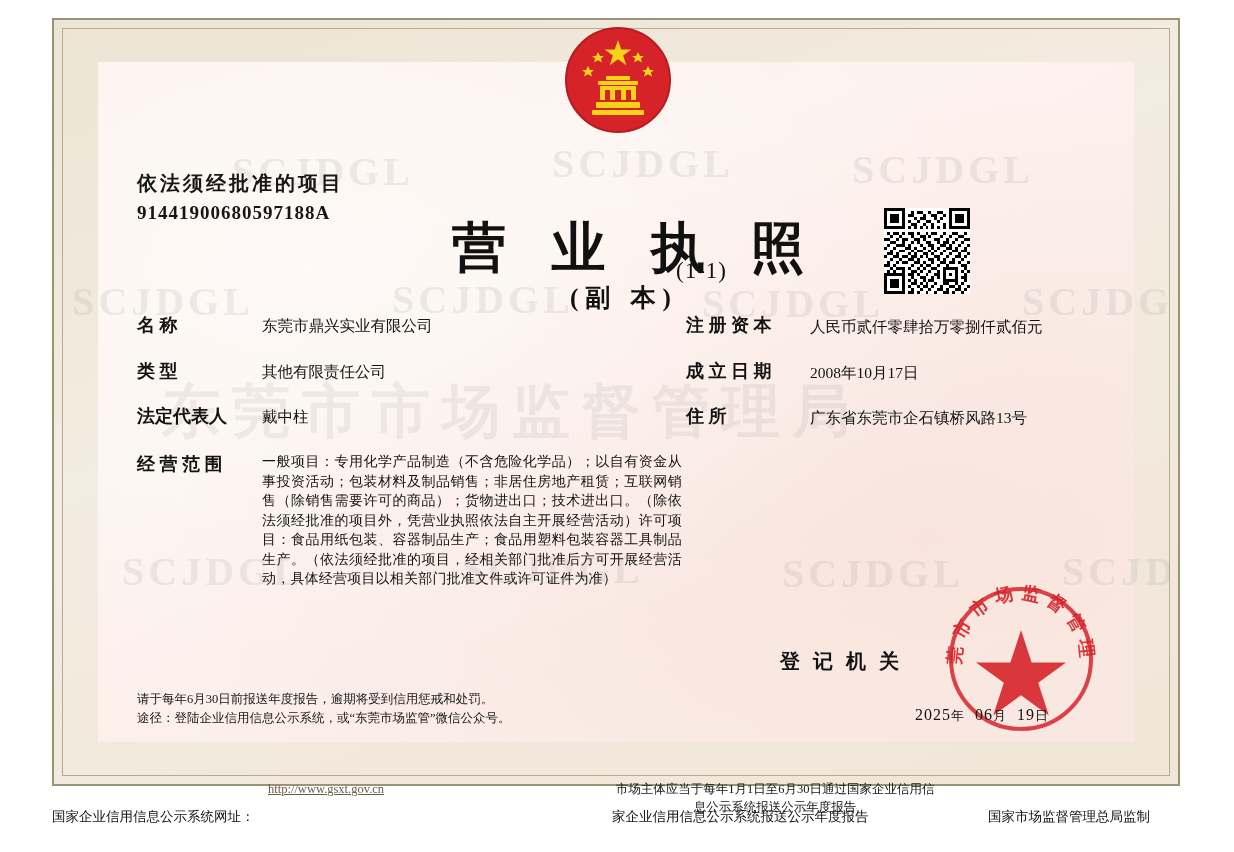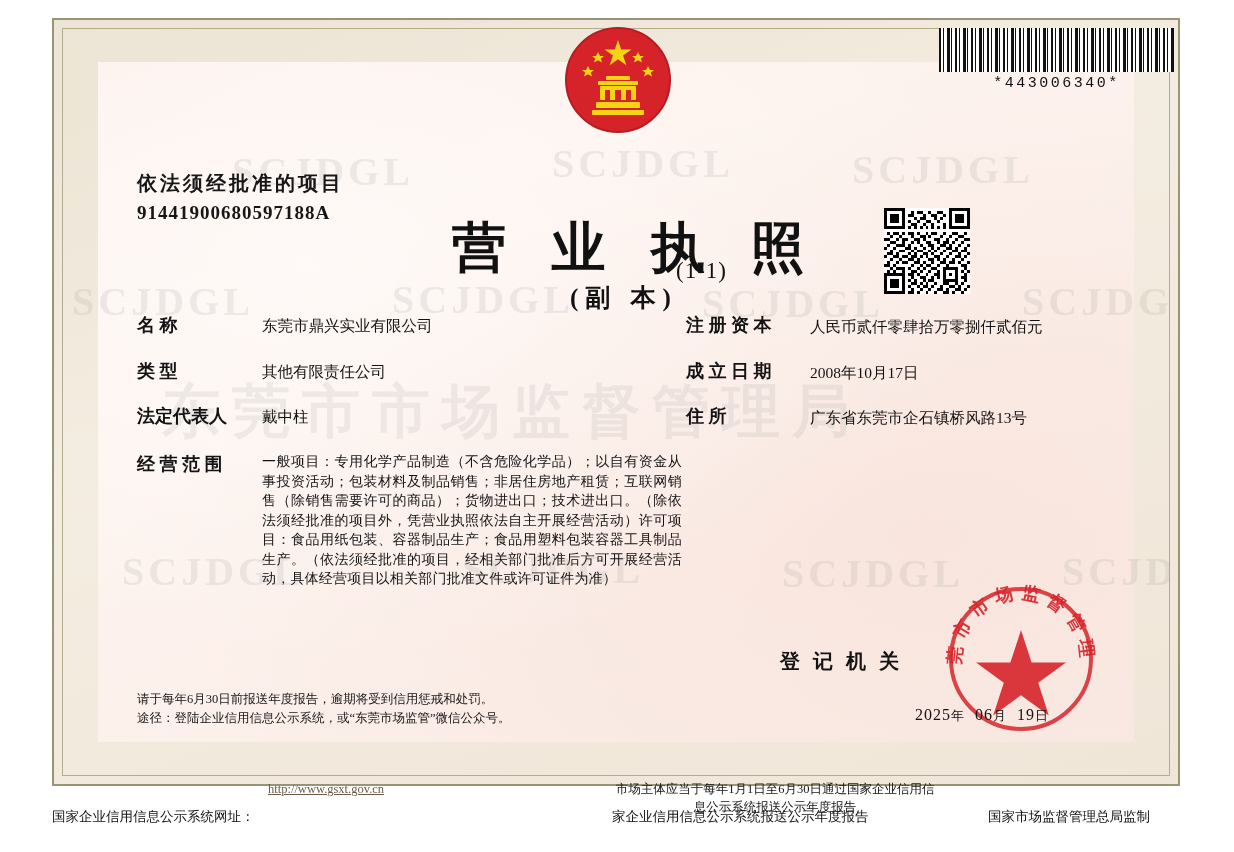--- a/index.html
+++ b/index.html
@@ -299,24 +299,20 @@
     <div class="wm" style="left:60px;  top:520px;">SCJDGL</div>
     <div class="wm" style="left:400px; top:518px;">SCJDGL</div>
     <div class="wm" style="left:720px; top:522px;">SCJDGL</div>
     <div class="wm" style="left:1000px;top:520px;">SCJDGL</div>
     <div class="wm" style="left:110px; top:660px;">SCJDGL</div>
     <div class="wm" style="left:440px; top:658px;">SCJDGL</div>
     <div class="wm" style="left:770px; top:662px;">SCJDGL</div>
     <div class="wm-cn" style="left:100px; top:345px;">东莞市市场监督管理局</div>
   </div>
 
-  <div class="barcode-wrap">
-    <div class="barcode"></div>
-    <div class="barcode-num">*443006340*</div>
-  </div>
 
   <div class="emblem">
     <svg width="112" height="112" viewBox="0 0 112 112" xmlns="http://www.w3.org/2000/svg">
       <circle cx="56" cy="56" r="52" fill="#d6232a"></circle>
       <g fill="#f5d417">
         <polygon points="56,16 59.2,25.6 69.4,25.6 61.1,31.6 64.3,41.2 56,35.2 47.7,41.2 50.9,31.6 42.6,25.6 52.8,25.6"></polygon>
         <polygon points="76,28 78,32 82,32 78.8,34.6 80,38.6 76,36.2 72,38.6 73.2,34.6 70,32 74,32"></polygon>
         <polygon points="86,42 88,46 92,46 88.8,48.6 90,52.6 86,50.2 82,52.6 83.2,48.6 80,46 84,46"></polygon>
         <polygon points="36,28 38,32 42,32 38.8,34.6 40,38.6 36,36.2 32,38.6 33.2,34.6 30,32 34,32"></polygon>
         <polygon points="26,42 28,46 32,46 28.8,48.6 30,52.6 26,50.2 22,52.6 23.2,48.6 20,46 24,46"></polygon>

